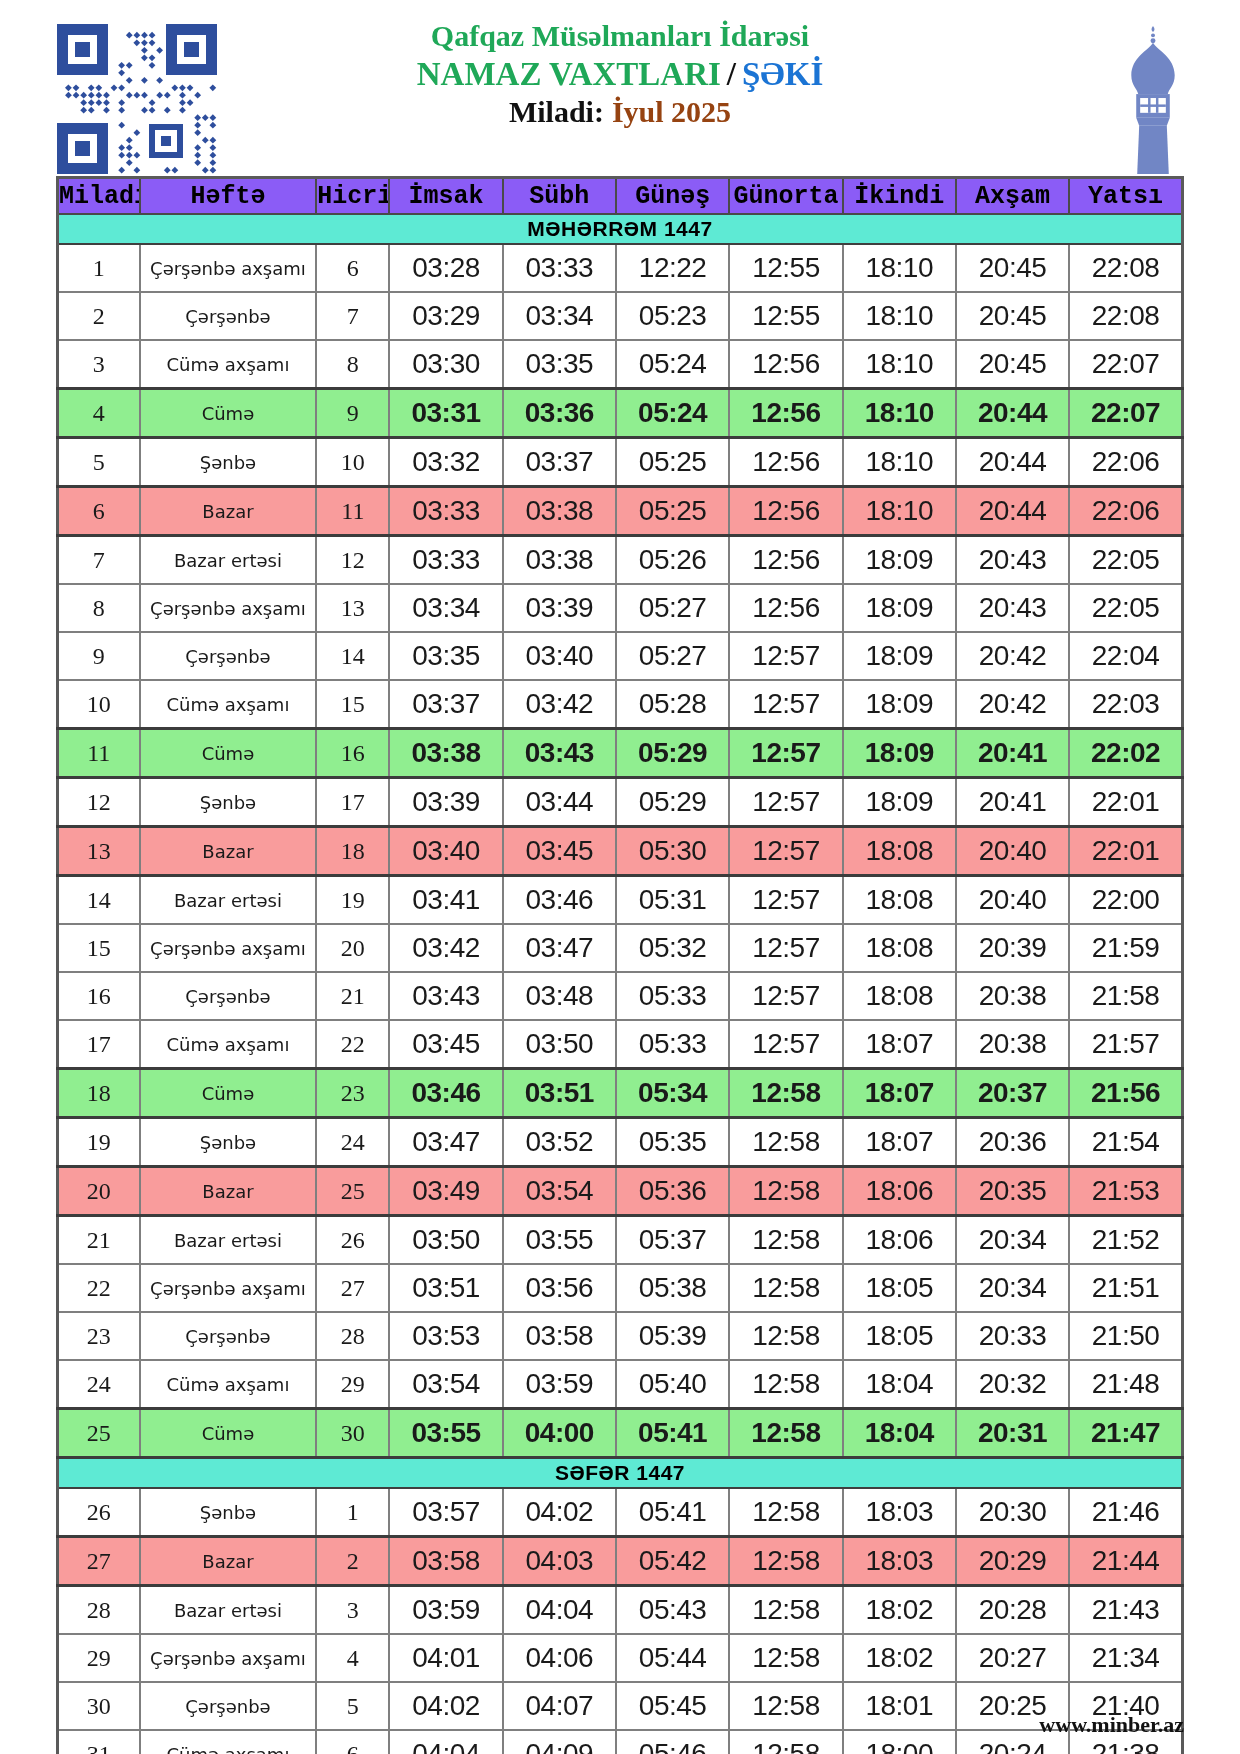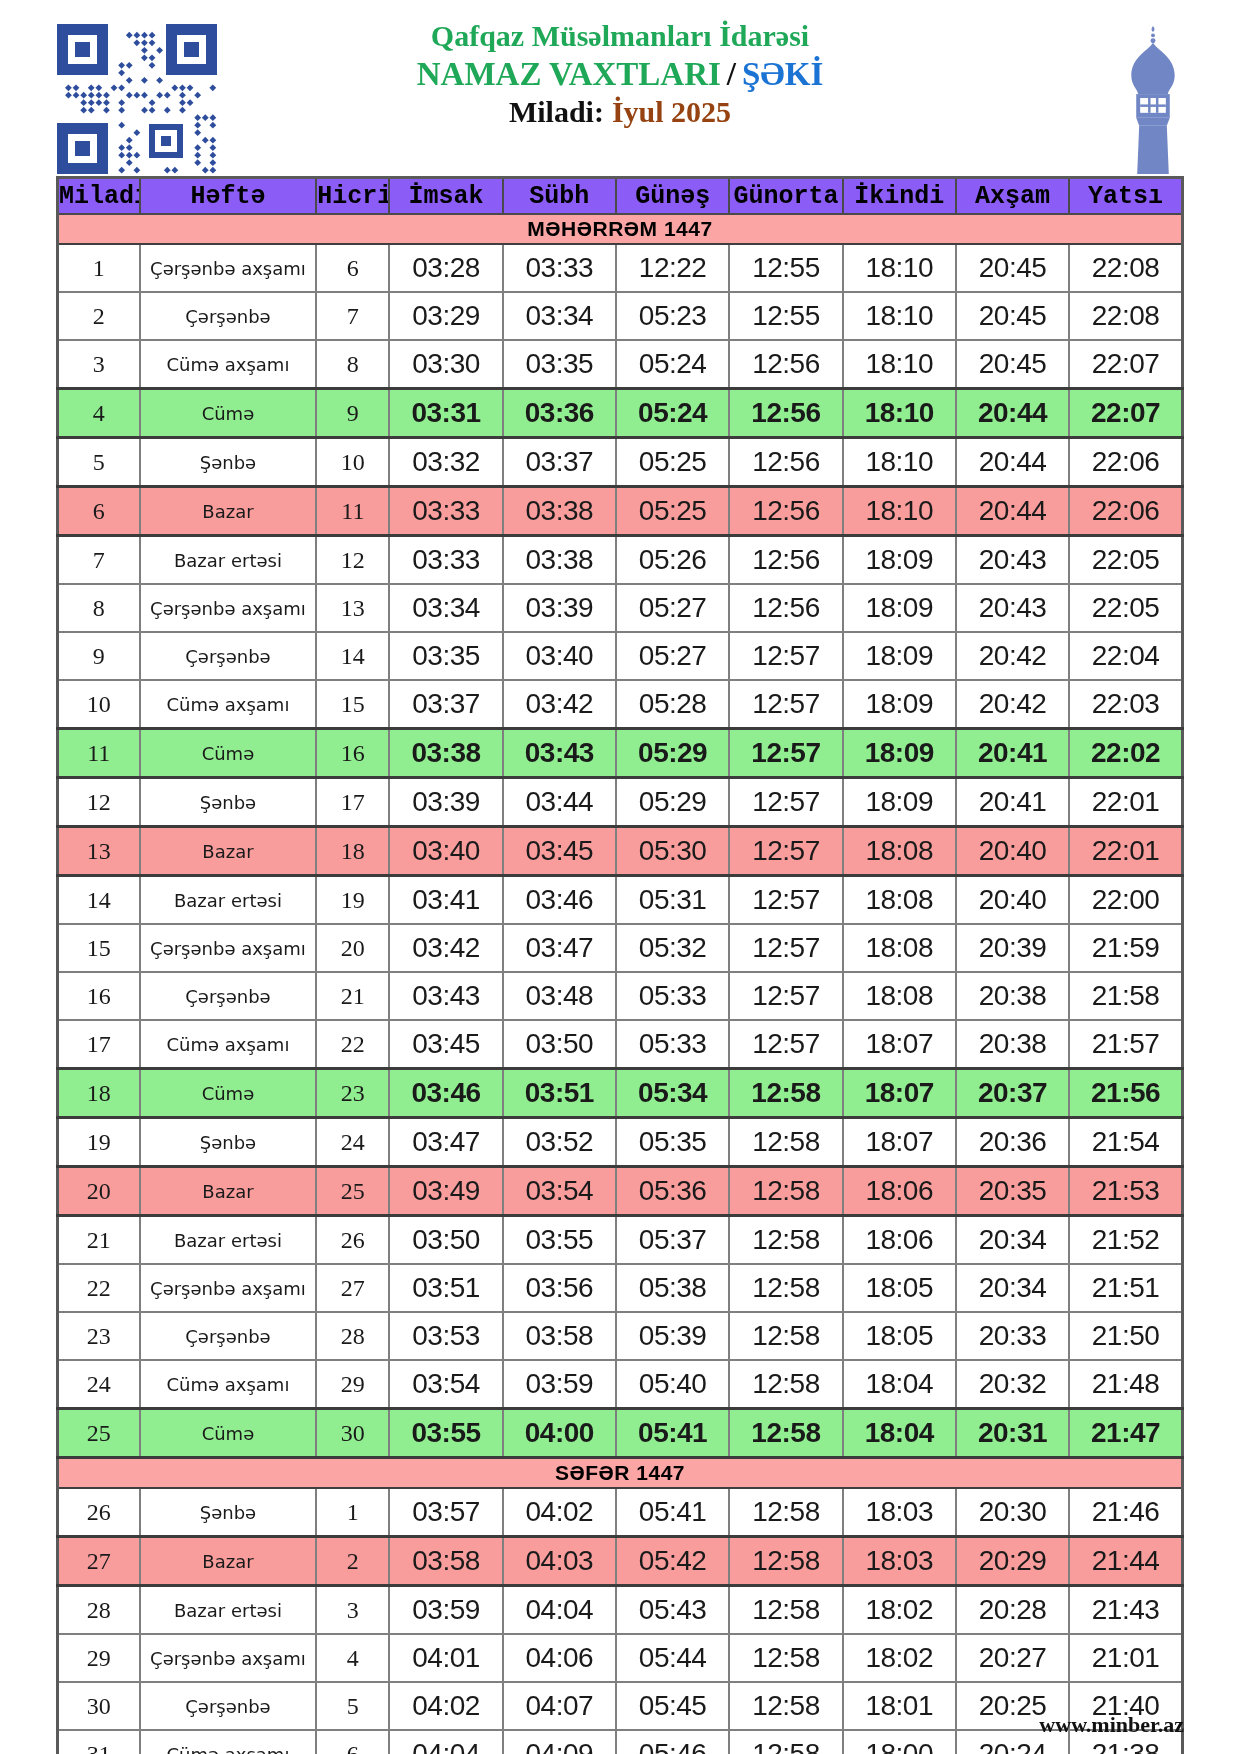--- a/index.html
+++ b/index.html
@@ -33,21 +33,21 @@
     font-family:Liberation Mono, monospace;
     font-weight:bold;font-size:25px;color:#000;
     height:34px;border:2px solid #4a4a4a;background:#8b5cf6;
     padding:0;white-space:nowrap;overflow:hidden;
   }
   table.ptable td{
     border:2px solid #7f7f7f;text-align:center;vertical-align:middle;
     height:46px;padding:0;white-space:nowrap;overflow:hidden;color:#1a1a1a;
   }
   tr.section-row td{
-    background:#fca5a5;height:28px;
+    background:#5eead4;height:28px;
     font-family:"Liberation Sans", sans-serif;
     font-weight:bold;font-size:21px;letter-spacing:.5px;color:#000;
     border:2px solid #3f3f3f;
   }
   td.c-miladi, td.c-hicri{font-family:"Liberation Serif", serif;font-size:24px;}
   td.c-hefte{font-family:"DejaVu Sans", sans-serif;font-size:18px;color:#222;}
   td.c-time{font-family:"Liberation Sans", sans-serif;font-size:28px;letter-spacing:-.5px;}
   tr.hl-friday td{background:#90EE90;border-top:3px solid #3c3c3c;border-bottom:3px solid #3c3c3c;}
   tr.hl-friday td.c-time{font-weight:bold;}
   tr.hl-sunday td{background:#F99C9C;border-top:3px solid #3c3c3c;border-bottom:3px solid #3c3c3c;}
@@ -577,21 +577,21 @@
         <tr class="data-row hl-none">
           <td class="c-miladi">29</td>
           <td class="c-hefte">Çərşənbə axşamı</td>
           <td class="c-hicri">4</td>
           <td class="c-time">04:01</td>
           <td class="c-time">04:06</td>
           <td class="c-time">05:44</td>
           <td class="c-time">12:58</td>
           <td class="c-time">18:02</td>
           <td class="c-time">20:27</td>
-          <td class="c-time">21:01</td>
+          <td class="c-time">21:34</td>
         </tr>
         <tr class="data-row hl-none">
           <td class="c-miladi">30</td>
           <td class="c-hefte">Çərşənbə</td>
           <td class="c-hicri">5</td>
           <td class="c-time">04:02</td>
           <td class="c-time">04:07</td>
           <td class="c-time">05:45</td>
           <td class="c-time">12:58</td>
           <td class="c-time">18:01</td>

